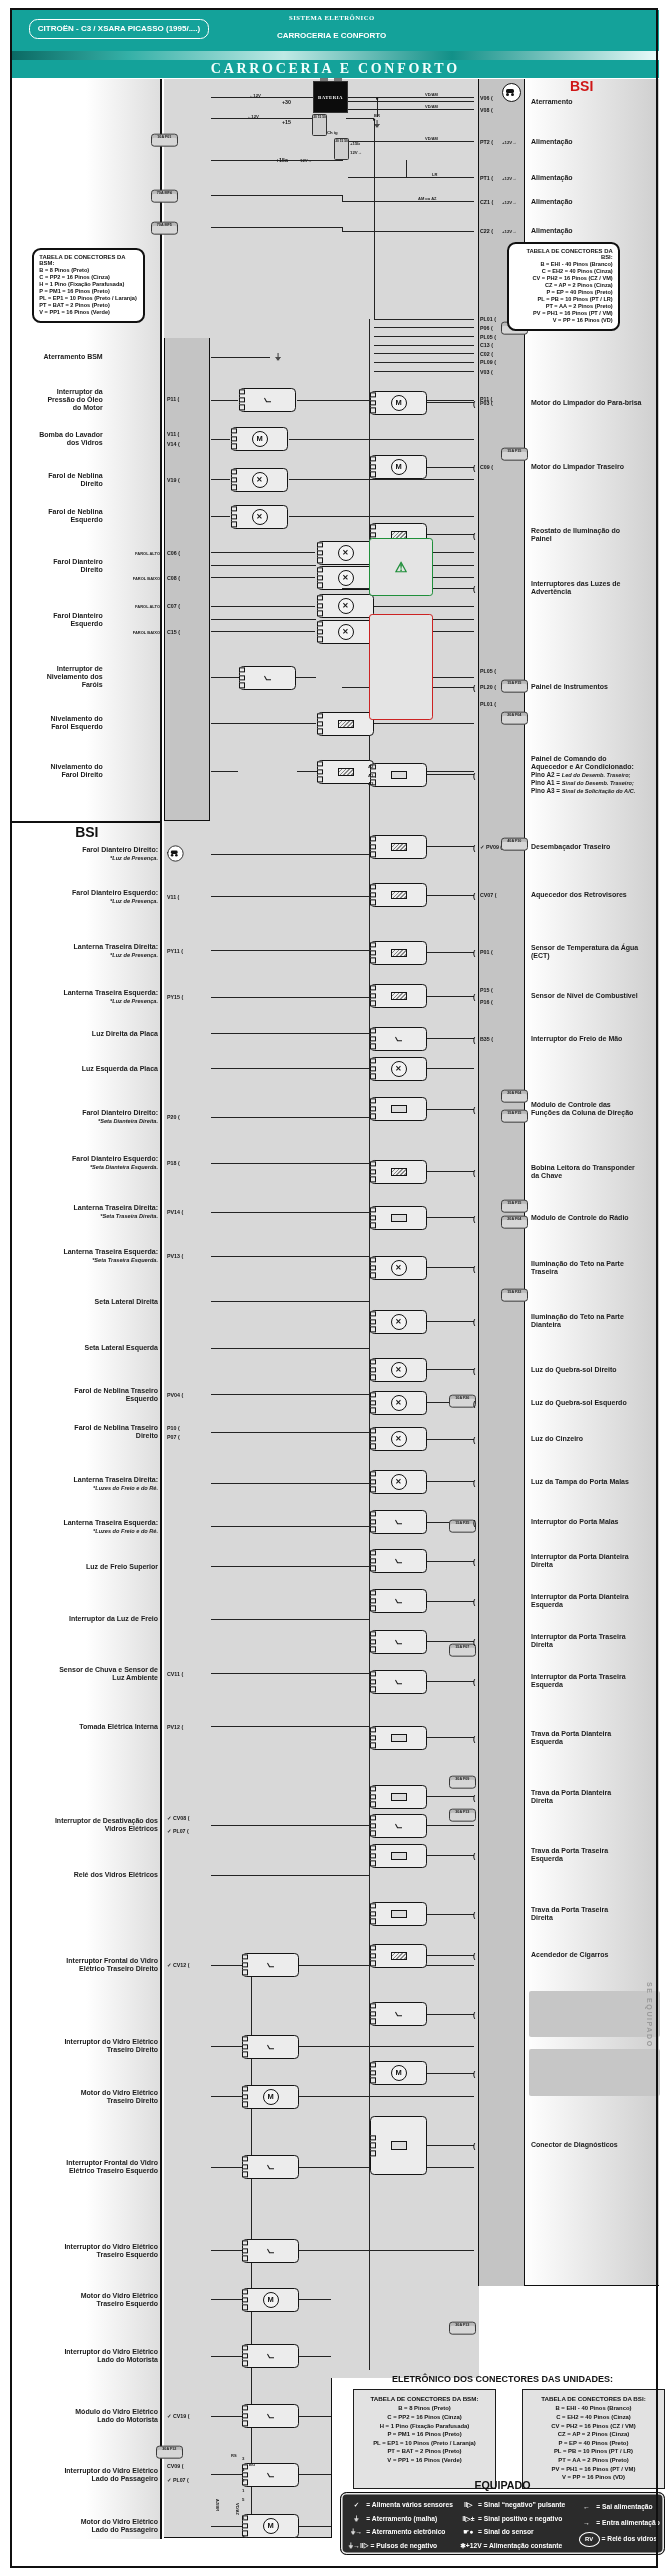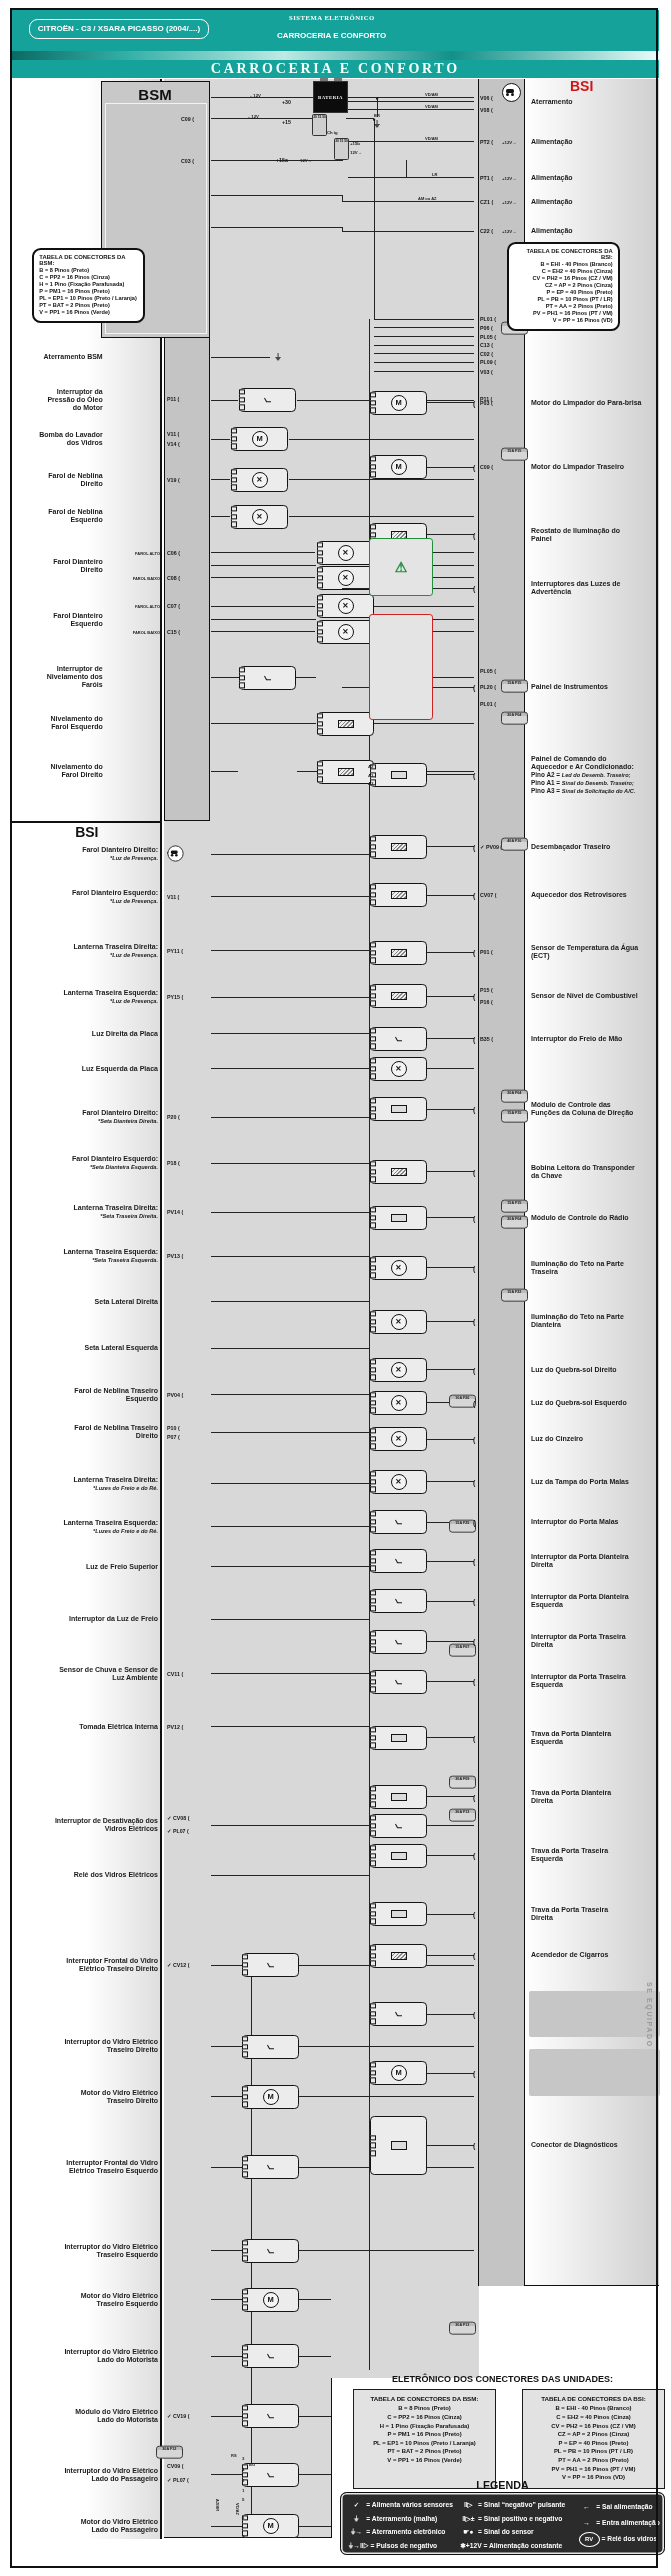--- a/index.html
+++ b/index.html
@@ -83,21 +83,21 @@
   .redbox{border:1.6px solid #cc2222;background:#e4e4e4;border-radius:3.2px;}
   .wclr{font-weight:bold;font-size:4px;color:#222;transform:translateY(-50%);white-space:nowrap;}
   .wclrv{font-weight:bold;font-size:4px;color:#222;writing-mode:vertical-rl;}
 </style>
 </head>
 <body>
 
 <div class="page">
 
   <div class="abs teal hdrband"></div>
-  <div class="abs plate">CITROËN - C3 / XSARA PICASSO (2004/....)</div>
+  <div class="abs plate">CITROËN - C3 / XSARA PICASSO (1995/....)</div>
   <div class="abs sysline">SISTEMA ELETRÔNICO</div>
   <div class="abs subsys">CARROCERIA E CONFORTO</div>
   <div class="abs gstrip"></div>
   <div class="abs banner">CARROCERIA E CONFORTO</div>
 
   <div class="abs leftcol"></div>
   <div class="abs canvasA"></div>
   <div class="abs canvasB"></div>
   <div class="abs strip"></div>
   <div class="abs rightcol"></div>
@@ -978,26 +978,20 @@
       <div class="abs pin" style="left: 473px; top: 1738px; font-size: 7px;">(</div>
       <div class="abs pin" style="left: 473px; top: 1797px; font-size: 7px;">(</div>
       <div class="abs pin" style="left: 473px; top: 1855px; font-size: 7px;">(</div>
       <div class="abs pin" style="left: 473px; top: 1914px; font-size: 7px;">(</div>
       <div class="abs pin" style="left: 473px; top: 1955px; font-size: 7px;">(</div>
       <div class="abs pin" style="left: 473px; top: 2014px; font-size: 7px;">(</div>
       <div class="abs pin" style="left: 473px; top: 2073px; font-size: 7px;">(</div>
       <div class="abs pin" style="left: 473px; top: 2145px; font-size: 7px;">(</div>
     </div>
 
-  <div class="abs bsmbox">
-    <div class="abs bsminner"></div>
-    <div class="abs bsmtitle">BSM</div>
-    <div class="abs pin" style="left:79px;top:37px;">C09 (</div>
-    <div class="abs pin" style="left:79px;top:79px;">C03 (</div>
-  </div>
 
   <div class="abs" style="left:320px;top:78px;width:7.5px;height:4.3px;background:#777;"></div>
   <div class="abs" style="left:334px;top:78px;width:7.5px;height:4.3px;background:#777;"></div>
   <div class="abs battery" style="left:313px;top:81px;width:33px;height:30px;">BATERIA</div>
   <div class="abs gnd" style="left:377px;top:124px;">⏚</div>
   <div class="abs chip" style="left:312px;top:114px;width:13px;height:20.3px;">30 15 50</div>
   <div class="abs ptag" style="left:327px;top:132px;">Ch ig</div>
   <div class="abs chip" style="left:334px;top:138px;width:13px;height:20.3px;">30 15 50</div>
   <div class="abs ptag" style="left:350px;top:143px;">+15b</div>
   <div class="abs ptag" style="left:350px;top:152px;">12V→</div>
@@ -1077,21 +1071,21 @@
         <div class="tbl-row">C = EH2 = 40 Pinos (Cinza)</div>
         <div class="tbl-row">CV = PH2 = 16 Pinos (CZ / VM)</div>
         <div class="tbl-row">CZ = AP = 2 Pinos (Cinza)</div>
         <div class="tbl-row">P = EP = 40 Pinos (Preto)</div>
         <div class="tbl-row">PL = PB = 10 Pinos (PT / LR)</div>
         <div class="tbl-row">PT = AA = 2 Pinos (Preto)</div>
         <div class="tbl-row">PV = PH1 = 16 Pinos (PT / VM)</div>
         <div class="tbl-row">V = PP = 16 Pinos (VD)</div>
       </div>
   </div>
-  <div class="abs leg-title" style="left:340px;top:2479px;width:325px;">LEGENDA</div>
+  <div class="abs leg-title" style="left:340px;top:2479px;width:325px;">EQUIPADO</div>
   <div class="abs legend" style="left:340px;top:2492px;width:325px;height:63px;">
     <div class="legcol" id="legcol0" style="width:120px;">
         <div class="legrow"><span class="legsym">✓</span><span> = Alimenta vários sensores</span></div>
         <div class="legrow"><span class="legsym">⏚</span><span> = Aterramento (malha)</span></div>
         <div class="legrow"><span class="legsym">⏚→</span><span> = Aterramento eletrônico</span></div>
         <div class="legrow"><span class="legsym">⏚→‖▷</span><span> = Pulsos de negativo</span></div>
       </div>
     <div class="legcol" id="legcol1" style="width:127px;">
         <div class="legrow"><span class="legsym">‖▷</span><span> = Sinal “negativo” pulsante</span></div>
         <div class="legrow"><span class="legsym">‖▷±</span><span> = Sinal positivo e negativo</span></div>

